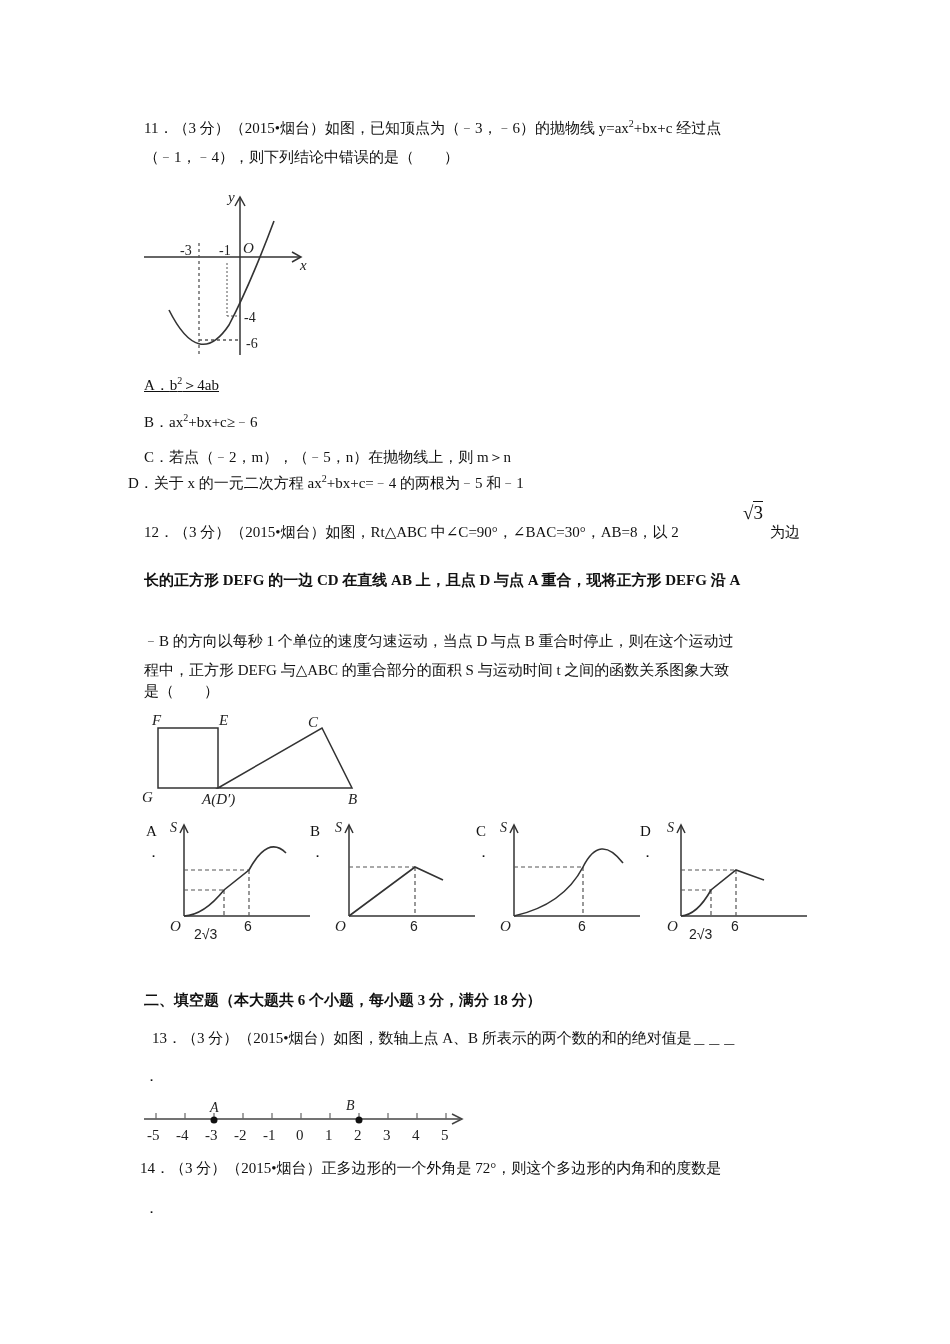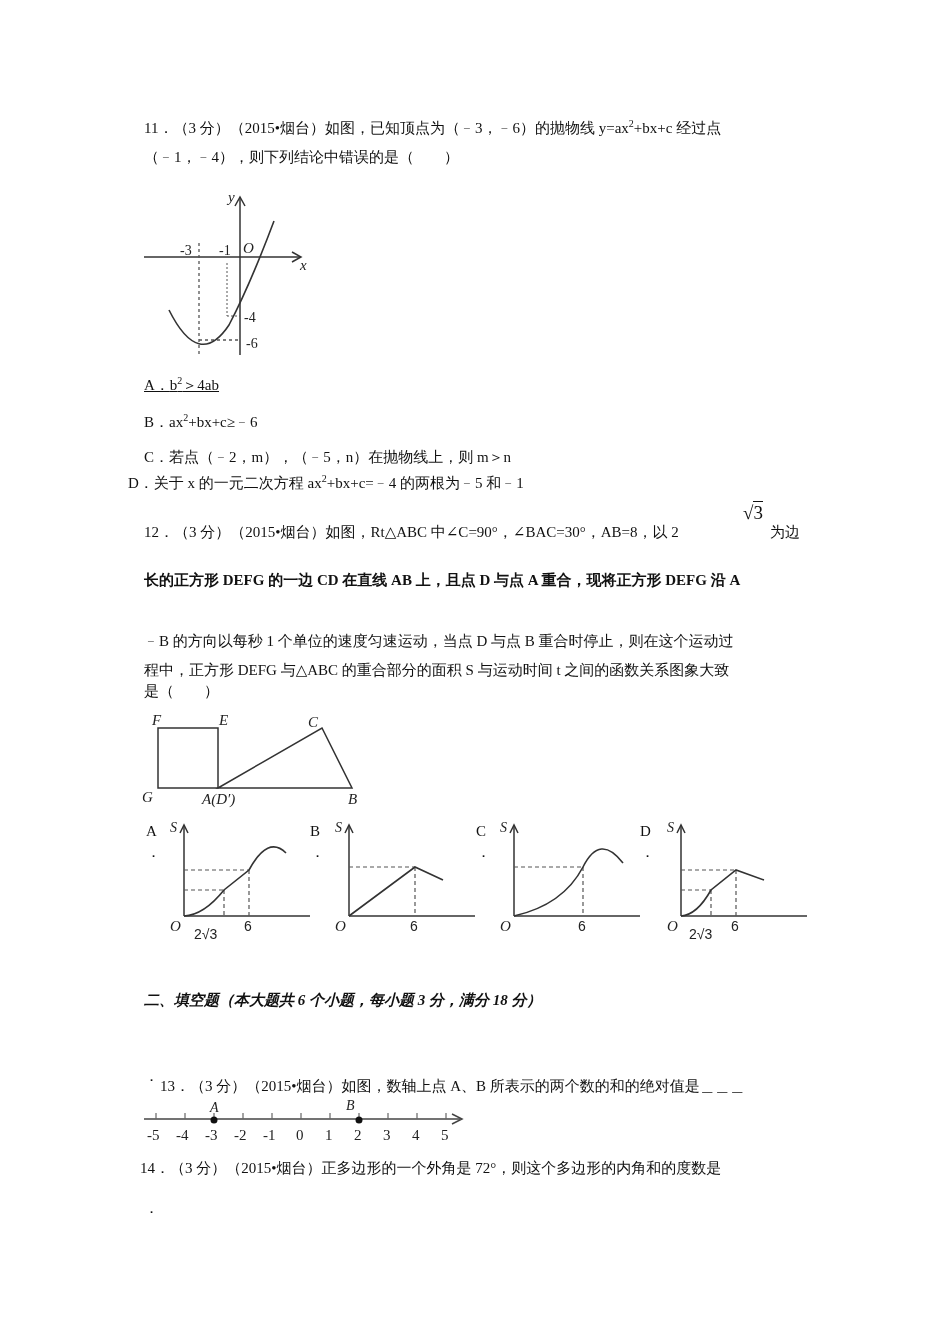--- a/index.html
+++ b/index.html
@@ -1,21 +1,21 @@
 <!DOCTYPE html>
 <html><head>
 <meta charset="utf-8">
 <style>
   html, body { margin: 0; padding: 0; background: #ffffff; }
   body { width: 950px; height: 1344px; position: relative; overflow: hidden;
          font-family: "Liberation Serif", "DejaVu Serif", serif; color: #111; font-size: 15px; }
   .abs { position: absolute; white-space: nowrap; }
   .line { line-height: 20px; }
   sup { font-size: 10px; vertical-align: 6px; line-height: 0; }
-  .bold { font-weight: bold; font-style: italic; }
+  .bold { font-weight: bold; }
   svg { position: absolute; overflow: visible; }
   svg text { font-family: "Liberation Serif", "DejaVu Serif", serif; fill: #222; }
   .it { font-style: italic; }
   .sans { font-family: "Liberation Sans", "DejaVu Sans", sans-serif; }
 </style>
 </head>
 <body>
 
 <div class="abs line" style="left:144px; top:118px;">
   <span>11．（3 分）（2015•烟台）如图，已知顶点为（﹣3，﹣6）的抛物线 y=ax</span><sup>2</sup><span>+bx+c 经过点</span>
@@ -138,21 +138,21 @@
   <line x1="71" y1="55" x2="71" y2="101" stroke="#555" stroke-width="1.2" stroke-dasharray="4,3"></line>
   <path d="M16,101 Q32,100 46,75 L71,55 L99,65" fill="none" stroke="#333" stroke-width="1.6"></path>
   <text x="2" y="17" font-size="14" class="it">S</text>
   <text x="2" y="116" font-size="15" class="it">O</text>
   <text x="24" y="124" font-size="14" class="sans">2√3</text>
   <text x="66" y="116" font-size="14" class="sans">6</text>
 </svg>
 
 <div class="abs line bold" style="left:144px; top:990px;">二、填空题（本大题共 6 个小题，每小题 3 分，满分 18 分）</div>
 
-<div class="abs line" style="left:160px; top:1028px;margin-top:48px;">
+<div class="abs line" style="left:152px; top:1028px;">
   <span>13．（3 分）（2015•烟台）如图，数轴上点 A、B 所表示的两个数的和的绝对值是</span><span>＿＿＿</span>
 </div>
 <div class="abs line" style="left:144px; top:1066px;">．</div>
 
 <svg style="left:140px; top:1090px;" width="340" height="60" viewBox="0 0 340 60">
   <line x1="4" y1="29" x2="320" y2="29" stroke="#444" stroke-width="1.5"></line>
   <polyline points="312,24 322,29 312,34" fill="none" stroke="#444" stroke-width="1.5"></polyline>
   <g stroke="#666" stroke-width="1.2">
     <line x1="16" y1="23" x2="16" y2="29"></line>
     <line x1="45" y1="23" x2="45" y2="29"></line>

